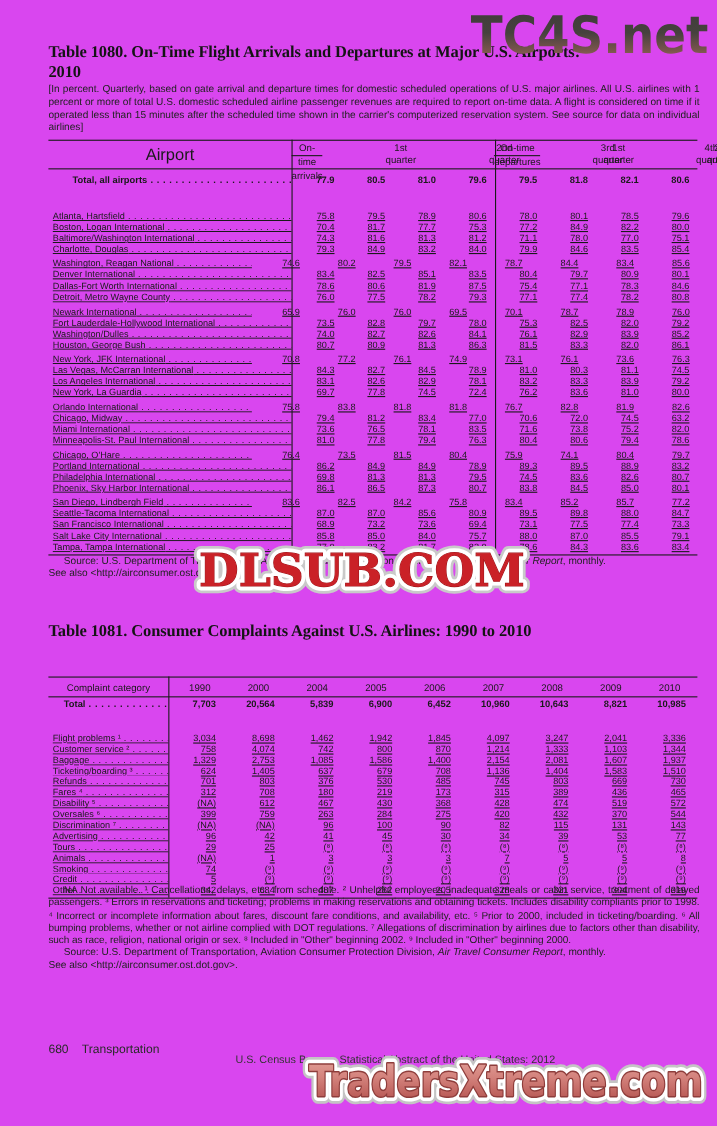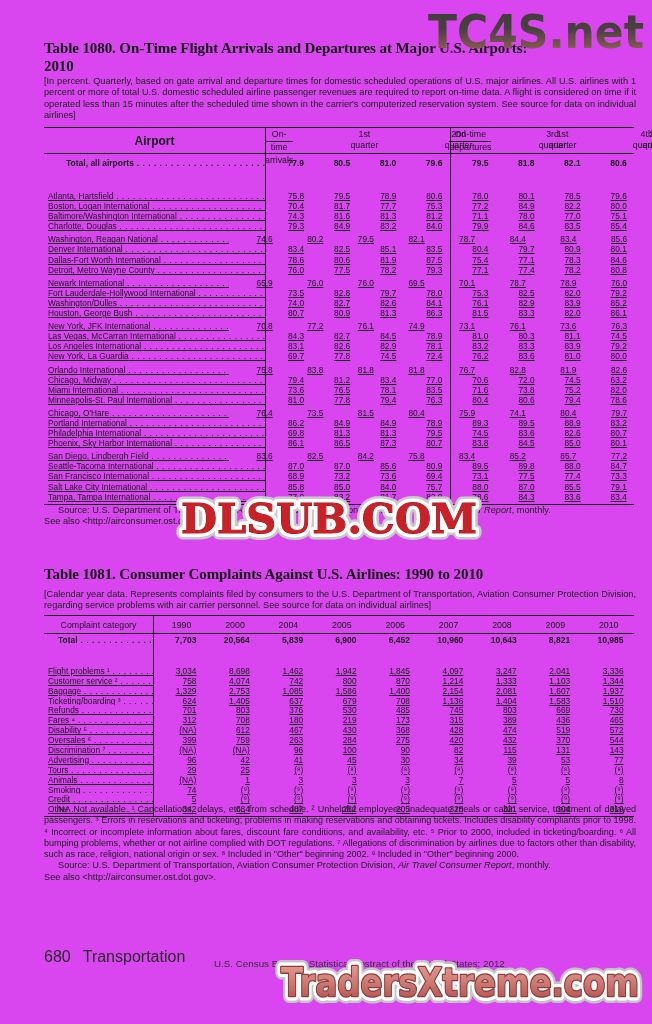--- a/index.html
+++ b/index.html
@@ -8,21 +8,21 @@
   
   .tbl-title{position:absolute;left:44px;width:575px;
              font-family:"Liberation Serif","DejaVu Serif",serif;
              font-weight:bold;font-size:15px;line-height:17.5px;letter-spacing:-0.1px;color:#141414;}
   .note{position:absolute;left:44px;width:592px;font-size:9.2px;line-height:11.3px;
         text-align:justify;color:#222;}
   
   .tbl{position:absolute;left:44px;width:590px;border-bottom:1px solid #1a1a1a;}
   .vl{position:absolute;top:0;bottom:0;width:1px;background:#1a1a1a;}
   .t-hdr{border-top:1.5px solid #1a1a1a;border-bottom:1.5px solid #1a1a1a;display:flex;}
-  .h-airport{width:221px;display:flex;align-items:center;justify-content:center;font-size:12px;font-weight:bold;}
+  .h-airport{width:221px;display:flex;align-items:center;justify-content:center;font-size:15px;}
   .h-grp{width:184.4px;display:flex;flex-direction:row;}
   .h-grp-label{height:13px;line-height:13px;text-align:center;font-size:8.8px;
                border-bottom:1px solid #1a1a1a;}
   .h-qs{display:flex;padding:1px 0 2px 0;}
   .h-q{width:46.1px;text-align:center;font-size:8.8px;line-height:11px;margin-left:48px;}
   .rows{margin-top:21px;padding-bottom:2px;text-decoration:underline;}
   .row{display:flex;height:10.1px;line-height:10.3px;font-size:8.3px;}
   .row.gap{margin-top:3px;gap:11px;}
   .row .nm{width:221px;padding-left:4px;overflow:hidden;white-space:nowrap;box-sizing:border-box;}
   .row .nm::after{content:" . . . . . . . . . . . . . . . . . . . . . . . . . . . . . . . . . . . . . . . . . . . . . . . . . . . . . . . . . . . .";letter-spacing:0.5px;}
@@ -41,21 +41,21 @@
   
   .src{position:absolute;left:44px;width:592px;font-size:9.2px;line-height:11.4px;
        text-indent:14px;color:#222;}
   .src .flush{text-indent:0;}
   .fnblock{position:absolute;left:44px;width:592px;}
   .fn{font-size:9.1px;line-height:11.3px;text-align:justify;text-indent:14px;color:#222;
       letter-spacing:-0.05px;}
   .fnblock .src2{position:static;margin-top:0;font-size:9.2px;line-height:11.4px;
                  text-indent:14px;color:#222;}
   
-  .footer-left{position:absolute;left:44px;top:948px;font-size:16px;color:#2a2a2a;}
+  .footer-left{position:absolute;left:44px;top:948px;font-size:11px;color:#2a2a2a;}
   .footer-left .sect{margin-left:12px;}
   .credit{position:absolute;right:18px;top:958px;width:420px;
           font-size:9.8px;color:#333;}
   
   .wm{position:absolute;pointer-events:none;}
   .wm-top{left:420px;top:4px;z-index:30;}
   .wm-mid{left:164px;top:485px;z-index:30;}
   .wm-bot{left:268px;top:944px;z-index:30;}
   svg text{font-weight:bold;}
 </style>
@@ -485,21 +485,20 @@
       </div>
   </div>
 
   <div class="src" style="top:505px;">
     <span>Source: U.S. Department of Transportation, Aviation Consumer Protection Division, </span><i>Air Travel Consumer Report</i><span>, monthly.</span><br>
     <span class="flush">See also &lt;http://airconsumer.ost.dot.gov&gt;.</span>
   </div>
 
   <div class="tbl-title" style="top:566px;">Table 1081. Consumer Complaints Against U.S. Airlines: 1990 to 2010</div>
 
-  <div class="note" style="top:589px;">[Calendar year data. Represents complaints filed by consumers to the U.S. Department of Transportation, Aviation Consumer Protection Division, regarding service problems with air carrier personnel. See source for data on individual airlines]</div>
 
   <div class="tbl t81" style="top:615px;">
     <div class="vl" style="left:109px;"></div>
 
     <div class="hdr2">
       <div class="h-cat">Complaint category</div>
       <div class="h-yr">1990</div>
       <div class="h-yr">2000</div>
       <div class="h-yr">2004</div>
       <div class="h-yr">2005</div>

